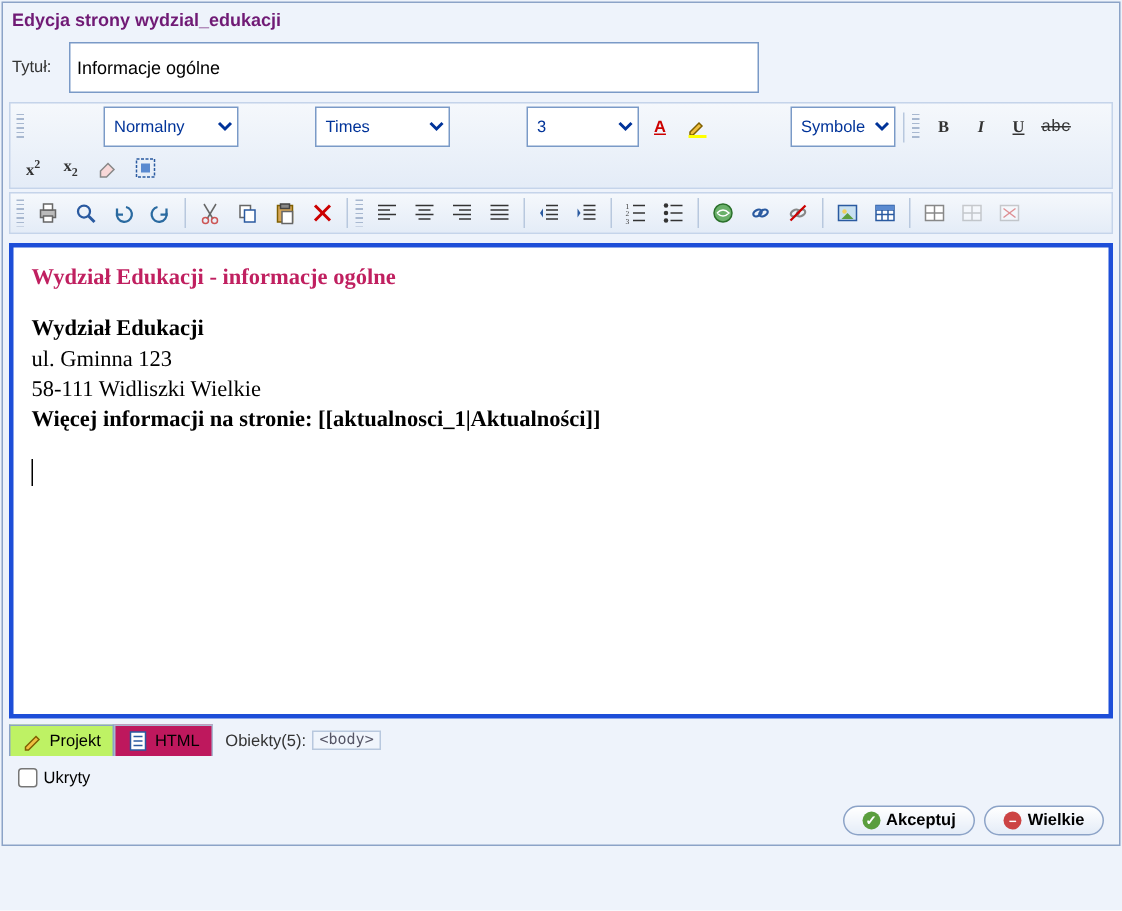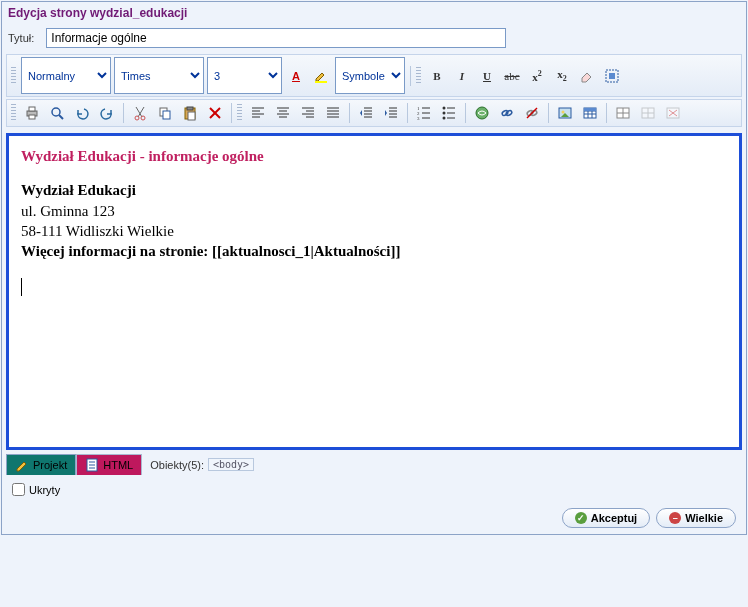--- a/index.html
+++ b/index.html
@@ -1,43 +1,43 @@
 <!DOCTYPE html>
 <html><head>
 <meta charset="utf-8">
 <style>
 * { box-sizing: border-box; margin: 0; padding: 0; }
 body { font-family: Arial, sans-serif; font-size: 11px; background: #eef3fb; width: 748px; height: 607px; overflow: hidden; }
 .window { border: 1px solid #8ca3c7; background: #eef3fb; width: 746px; margin: 1px; }
 .header { font-weight: bold; padding: 4px 6px; font-size: 12px; color: #701a75; }
 .title-row { padding: 4px 6px; display: flex; align-items: center; gap: 12px; }
 .title-row label { font-size: 11px; color: #333; }
-.title-row input { flex: 0 0 460px; border: 1px solid #7a9ac7; padding: 2px 4px; font-size: 12px; height: 20px; }
+.title-row input { flex: 0 0 460px; border: 1px solid #7a9ac7; padding: 2px 4px; font-size: 12px; height: 34px; }
 .toolbar-wrap { padding: 2px 4px; }
 .toolbar { background: linear-gradient(#f5f8fc,#e4ecf7); border: 1px solid #c5d4ea; padding: 2px 4px; display: flex; align-items: center; gap: 3px; flex-wrap: wrap; min-height: 28px; }
 .toolbar + .toolbar { margin-top: 2px; }
 .grip { width: 5px; height: 18px; background: repeating-linear-gradient(#a8b8d0 0 1px, transparent 1px 3px); margin-right: 2px; flex-shrink: 0; }
 .sep { width: 1px; height: 20px; background: #b8c8de; margin: 0 2px; flex-shrink: 0; }
-.select { border: 1px solid #7a9ac7; background: #fff; height: 37px; font-size: 11px; padding: 0 2px; color: #003399; }
+.select { border: 1px solid #7a9ac7; background: #fff; height: 27px; font-size: 11px; padding: 0 2px; color: #003399; margin-left: 48px; }
 .sel-style { width: 90px; }
 .sel-font { width: 90px; }
 .sel-size { width: 75px; }
 .sel-sym { width: 70px; }
 .tbtn { width: 22px; height: 22px; display: inline-flex; align-items: center; justify-content: center; cursor: pointer; border: 1px solid transparent; border-radius: 2px; font-size: 11px; font-family: "Times New Roman", serif; color: #333; flex-shrink: 0; }
 .tbtn.bold { font-weight: bold; }
 .tbtn.italic { font-style: italic; font-weight: bold; }
 .tbtn.uline { text-decoration: underline; font-weight: bold; }
-.tbtn.strike { text-decoration: line-through; }
+.tbtn.strike { text-decoration: line-through; font-family: Liberation Mono, monospace; }
 .tbtn svg { width: 16px; height: 16px; }
 .editor { background: #fff; border: 3px solid #1d4ed8; margin: 4px; height: 317px; padding: 10px 12px; font-family: "Times New Roman", serif; font-size: 15px; line-height: 1.35; color: #000; overflow: auto; }
 .editor .hd { color: #c02060; font-weight: bold; margin-bottom: 14px; font-size: 15px; }
 .editor .b { font-weight: bold; }
 .tabs { display: flex; align-items: center; padding: 0 4px 2px 4px; gap: 0; }
 .tab { border: 1px solid #a8b8d0; border-bottom: none; padding: 3px 8px; background: #be185d; font-size: 11px; display: flex; align-items: center; gap: 4px; cursor: pointer; }
-.tab.active { background: #0f766e; border-color: #8ca3c7; }
+.tab.active { background: #bef264; border-color: #8ca3c7; }
 .tab .ticon { width: 14px; height: 14px; }
 .obj-label { padding: 3px 8px; font-size: 11px; color: #333; display: flex; align-items: center; gap: 4px; }
 .obj-label .token { border: 1px solid #b8c8de; background: #f0f5fc; padding: 0 4px; font-family: monospace; font-size: 10px; color: #556; }
 .checkrow { padding: 6px 10px; display: flex; align-items: center; gap: 4px; font-size: 11px; }
 .btn-row { display: flex; justify-content: flex-end; gap: 6px; padding: 6px 10px; }
 .pbtn { border: 1px solid #8ca3c7; background: linear-gradient(#fff,#e4ecf7); border-radius: 10px; padding: 3px 12px; font-size: 11px; font-weight: bold; cursor: pointer; display: flex; align-items: center; gap: 4px; }
 .pbtn .circ { width: 12px; height: 12px; border-radius: 50%; display: inline-flex; align-items: center; justify-content: center; font-size: 9px; }
 .circ.ok { background: #5a9e3e; color: #fff; }
 .circ.no { background: #c44; color: #fff; }
 .cursor-line { border-left: 1px solid #000; height: 18px; display: inline-block; vertical-align: middle; }

